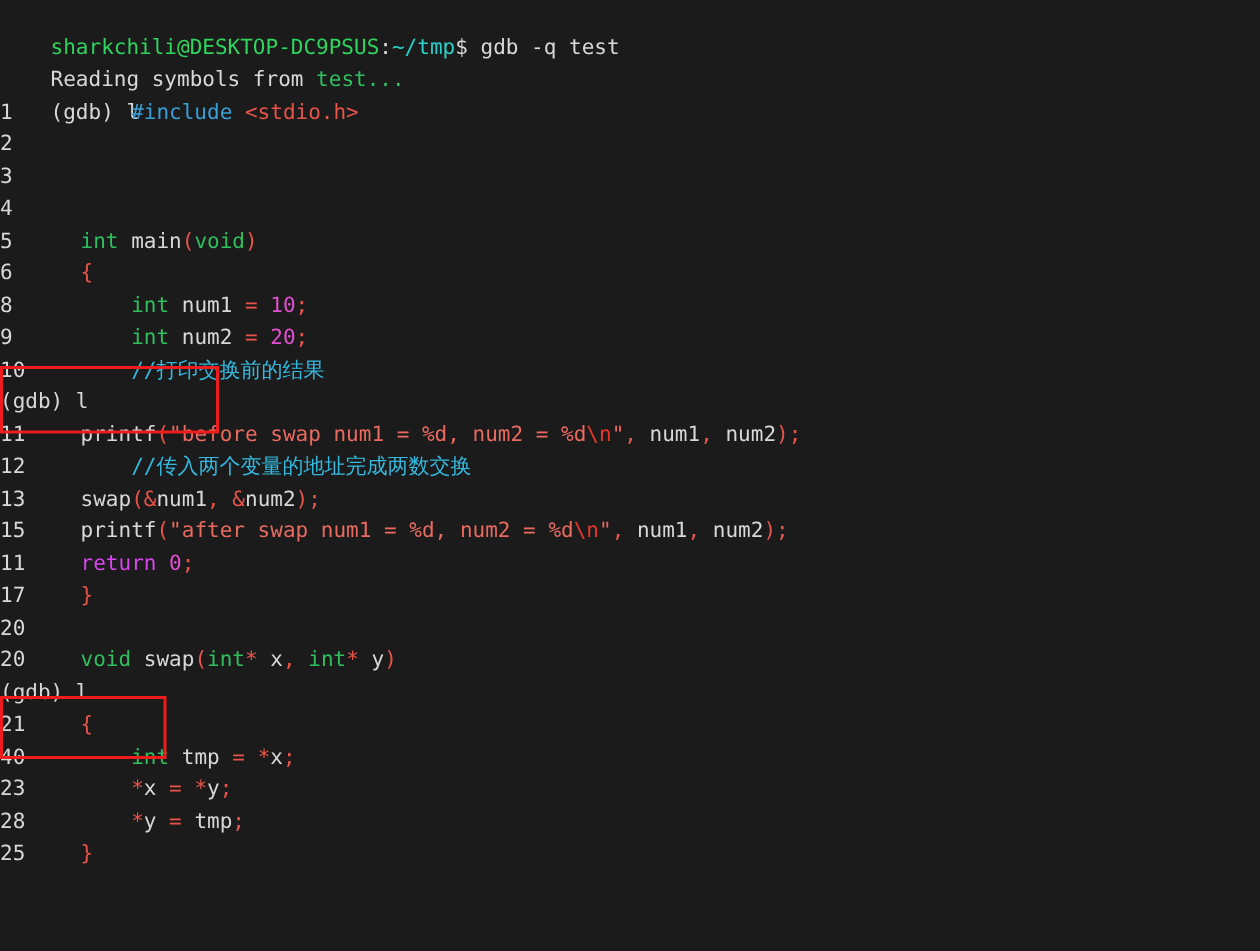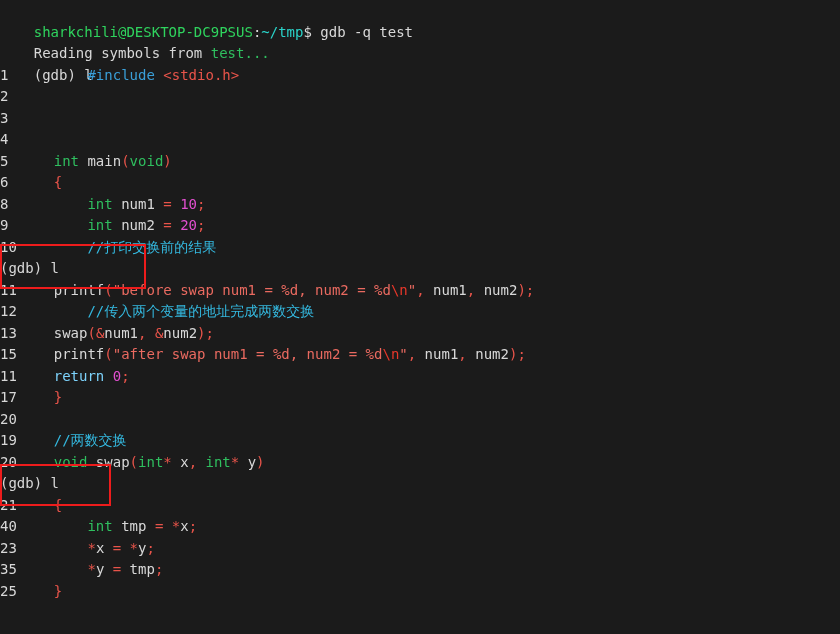--- a/index.html
+++ b/index.html
@@ -32,21 +32,21 @@
   .ln {
     display: inline-block;
     width: 20px;
     color: #d8d8d8;
   }
   .pad { white-space: pre; }
 
   
   .c-white    { color: #d8d8d8; }
   .c-green    { color: #2fbf5f; }
-  .c-cyan     { color: #7dd3fc; margin-top: 44px; }
+  .c-cyan     { color: #d946ef; margin-top: 44px; }
   .c-blue     { color: #3a9fd8; }
   .c-red      { color: #e8544a; }
   .c-magenta  { color: #e24fd0; }
   .c-comment  { color: #34b9e0; }
   .c-str      { color: #ea6a60; }
   .c-esc      { color: #e8372a; }
   .c-punct    { color: #e8544a; }
 
   .prompt-user { color: #2fd45e; }
   .prompt-path { color: #2ad3c9; }
@@ -89,26 +89,25 @@
       <div class="line"><span class="ln">9</span><span class="pad"><span class="pad">        </span><span class="c-green pad">int</span><span class="c-white pad"> num2 </span><span class="c-punct pad">=</span><span class="c-white pad"> </span><span class="c-magenta pad">20</span><span class="c-punct pad">;</span></span></div>
       <div class="line"><span class="ln">10</span><span class="pad"><span class="pad">        </span><span class="c-comment pad">//打印交换前的结果</span></span></div>
       <div class="line"><span class="c-white">(gdb) </span><span class="c-white">l</span></div>
       <div class="line"><span class="ln">11</span><span class="pad"><span class="pad">    </span><span class="c-white pad">printf</span><span class="c-punct pad">(</span><span class="c-str pad">"before swap num1 = %d, num2 = %d</span><span class="c-esc pad">\n</span><span class="c-str pad">"</span><span class="c-punct pad">,</span><span class="c-white pad"> num1</span><span class="c-punct pad">,</span><span class="c-white pad"> num2</span><span class="c-punct pad">)</span><span class="c-punct pad">;</span></span></div>
       <div class="line"><span class="ln">12</span><span class="pad"><span class="pad">        </span><span class="c-comment pad">//传入两个变量的地址完成两数交换</span></span></div>
       <div class="line"><span class="ln">13</span><span class="pad"><span class="pad">    </span><span class="c-white pad">swap</span><span class="c-punct pad">(</span><span class="c-punct pad">&amp;</span><span class="c-white pad">num1</span><span class="c-punct pad">,</span><span class="c-white pad"> </span><span class="c-punct pad">&amp;</span><span class="c-white pad">num2</span><span class="c-punct pad">)</span><span class="c-punct pad">;</span></span></div>
       <div class="line"><span class="ln">15</span><span class="pad"><span class="pad">    </span><span class="c-white pad">printf</span><span class="c-punct pad">(</span><span class="c-str pad">"after swap num1 = %d, num2 = %d</span><span class="c-esc pad">\n</span><span class="c-str pad">"</span><span class="c-punct pad">,</span><span class="c-white pad"> num1</span><span class="c-punct pad">,</span><span class="c-white pad"> num2</span><span class="c-punct pad">)</span><span class="c-punct pad">;</span></span></div>
       <div class="line"><span class="ln">11</span><span class="pad"><span class="pad">    </span><span class="c-cyan pad">return</span><span class="c-white pad"> </span><span class="c-magenta pad">0</span><span class="c-punct pad">;</span></span></div>
       <div class="line"><span class="ln">17</span><span class="pad"><span class="pad">    </span><span class="c-punct pad">}</span></span></div>
       <div class="line"><span class="ln">20</span><span class="pad"><span class="pad"></span></span></div>
-      <div class="line"><span class="ln">19</span><span class="pad"><span class="pad">    </span><span class="c-comment pad">//两数交换</span></span></div>
       <div class="line"><span class="ln">20</span><span class="pad"><span class="pad">    </span><span class="c-green pad">void</span><span class="c-white pad"> swap</span><span class="c-punct pad">(</span><span class="c-green pad">int</span><span class="c-punct pad">*</span><span class="c-white pad"> x</span><span class="c-punct pad">,</span><span class="c-white pad"> </span><span class="c-green pad">int</span><span class="c-punct pad">*</span><span class="c-white pad"> y</span><span class="c-punct pad">)</span></span></div>
       <div class="line"><span class="c-white">(gdb) </span><span class="c-white">l</span></div>
       <div class="line"><span class="ln">21</span><span class="pad"><span class="pad">    </span><span class="c-punct pad">{</span></span></div>
       <div class="line"><span class="ln">40</span><span class="pad"><span class="pad">        </span><span class="c-green pad">int</span><span class="c-white pad"> tmp </span><span class="c-punct pad">=</span><span class="c-white pad"> </span><span class="c-punct pad">*</span><span class="c-white pad">x</span><span class="c-punct pad">;</span></span></div>
       <div class="line"><span class="ln">23</span><span class="pad"><span class="pad">        </span><span class="c-punct pad">*</span><span class="c-white pad">x </span><span class="c-punct pad">=</span><span class="c-white pad"> </span><span class="c-punct pad">*</span><span class="c-white pad">y</span><span class="c-punct pad">;</span></span></div>
-      <div class="line"><span class="ln">35</span><span class="pad"><span class="pad">        </span><span class="c-punct pad">*</span><span class="c-white pad">y </span><span class="c-punct pad">=</span><span class="c-white pad"> tmp</span><span class="c-punct pad">;</span></span></div>
+      <div class="line"><span class="ln">28</span><span class="pad"><span class="pad">        </span><span class="c-punct pad">*</span><span class="c-white pad">y </span><span class="c-punct pad">=</span><span class="c-white pad"> tmp</span><span class="c-punct pad">;</span></span></div>
       <div class="line"><span class="ln">25</span><span class="pad"><span class="pad">    </span><span class="c-punct pad">}</span></span></div>
     </div>
 
   <div class="hl-box" id="hl-box-1"></div>
   <div class="hl-box" id="hl-box-2"></div>
 
 </div>
 
 </body></html>

